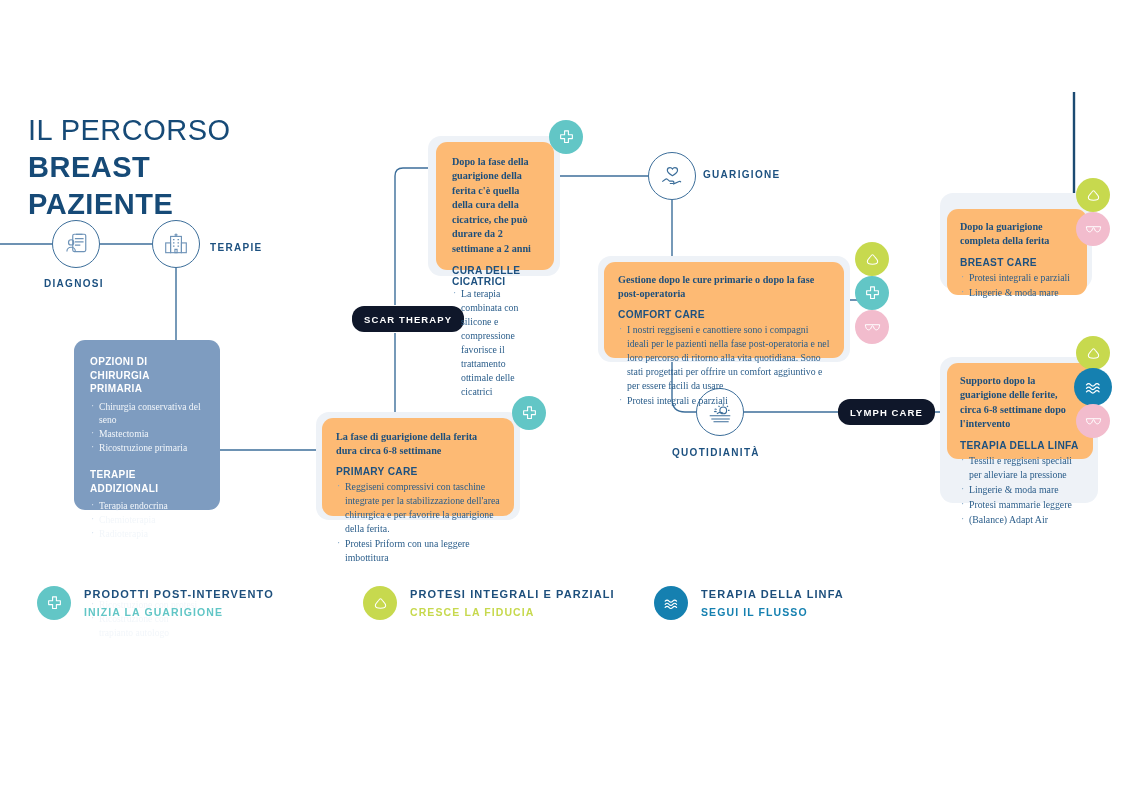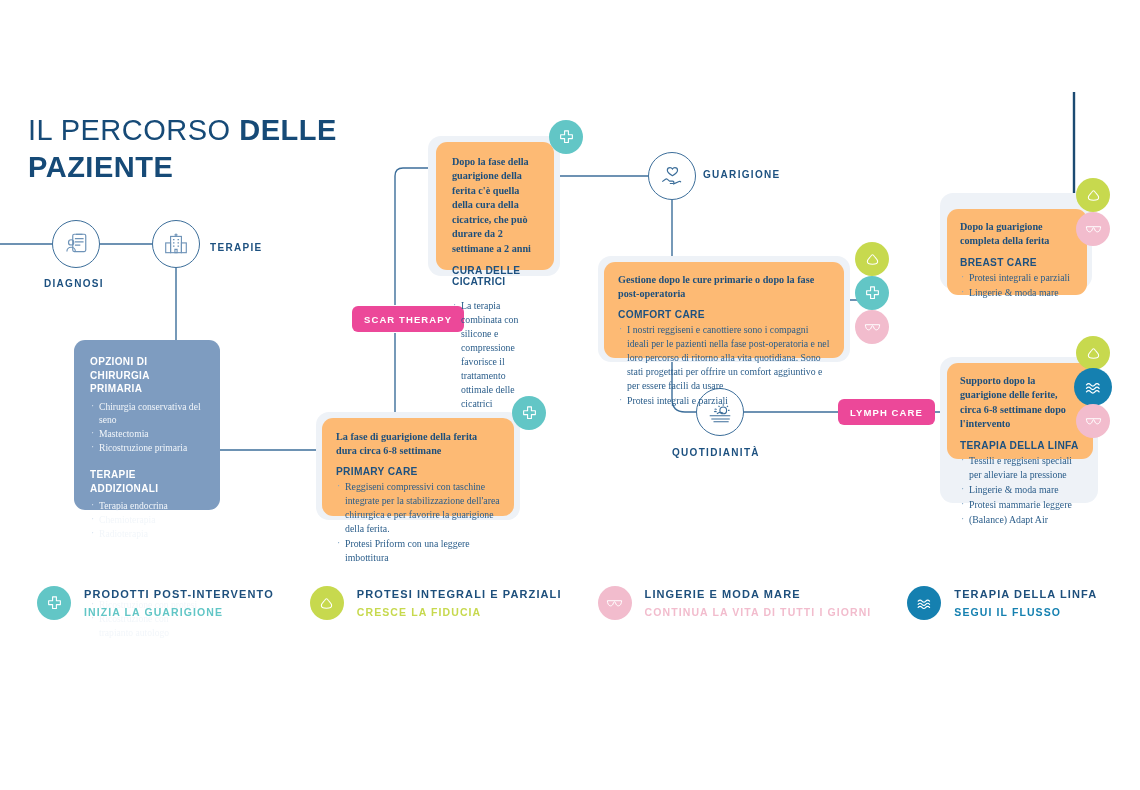--- a/index.html
+++ b/index.html
@@ -20,33 +20,33 @@
 
   
   .node { position:absolute; width:48px; height:48px; border-radius:50%;
           border:1.6px solid #3c6e9a; background:#fff;
           display:flex; align-items:center; justify-content:center; }
   .node svg { width:26px; height:26px; }
   .node-label { position:absolute; font-size:10px; font-weight:700;
                 letter-spacing:1.3px; color:#1d5180; white-space:nowrap; }
 
   
-  .pill { position:absolute; height:26px; border-radius:6px; background:#ec4899;
+  .pill { position:absolute; height:26px; border-radius:12px; background:#0f172a;
           color:#fff; font-size:9.5px; font-weight:700; letter-spacing:1.1px;
           display:flex; align-items:center; justify-content:center; padding:0 12px;
           white-space:nowrap; }
 
   
   .shadow-card { position:absolute; background:#eef2f7; border-radius:13px; }
   .card { position:absolute; background:#fdba74; border-radius:11px;
           color:#1d4f7c; padding:13px 16px 14px 16px; }
   .card .lead { font-family:"Liberation Serif", serif; font-weight:700;
                 font-size:10.2px; line-height:1.42; color:#1d4f7c; }
   .card h4 { font-size:10.2px; font-weight:700; letter-spacing:.3px;
-             margin:9px 0 12px 0; color:#1d5180; }
+             margin:9px 0 0 0; color:#1d5180; }
   .card ul { list-style:none; }
   .card li { font-family:"Liberation Serif", serif; font-size:9.8px; line-height:1.42;
              color:#2a5d8a; padding-left:9px; position:relative; margin-bottom:1px; }
   .card li:before { content:"·"; position:absolute; left:1px; top:-1px; color:#7fa3c4; }
 
   
   .card-blue { position:absolute; background:#7e9cc0; border-radius:11px;
                color:#ffffff; padding:15px 16px 16px 16px; }
   .card-blue h4 { font-size:10px; font-weight:700; letter-spacing:.35px;
                   color:#ffffff; line-height:1.35; margin:0 0 4px 0; }
@@ -106,21 +106,21 @@
 
       <path d="M845,300 L880,300"></path>
     </g>
     <g fill="none" stroke="#1b4a72" stroke-width="2.4">
 
       <path d="M1074,92 L1074,200"></path>
     </g>
   </svg>
 
   <div class="title">
-    <span>IL PERCORSO </span><b>DELLE</b><br>
+    <span>IL PERCORSO </span><b>BREAST</b><br>
     <b>PAZIENTE</b>
   </div>
 
   <div class="node" style="left:52px; top:220px;">
     <svg viewBox="0 0 24 24" fill="none" stroke="#6e93b8" stroke-width="1.1">
       <rect x="9" y="3" width="12" height="16" rx="1.4"></rect>
       <path d="M12 3.2 h6 M11 7h8 M11 10h8 M11 13h5"></path>
       <circle cx="7.5" cy="10.5" r="2.4"></circle>
       <path d="M3.6 19c0-2.4 1.8-4 3.9-4s3.9 1.6 3.9 4"></path>
     </svg>
@@ -310,33 +310,20 @@
         <svg viewBox="0 0 24 24" fill="none" stroke="#ffffff" stroke-width="1.3">
           <path d="M12 6c-1 0-1.6.9-2.4 2.2C8.2 10.2 5.5 12 5.5 14.6c0 2 2.9 3.4 6.5 3.4s6.5-1.4 6.5-3.4c0-2.6-2.7-4.4-4.1-6.4C13.6 6.9 13 6 12 6z" stroke-linejoin="round"></path>
         </svg>
       </div>
       <div class="leg-text">
         <div class="leg-title">PROTESI INTEGRALI E PARZIALI</div>
         <div class="leg-sub" style="color:#c7d94e;">CRESCE LA FIDUCIA</div>
       </div>
     </div>
 
-    <div class="leg-item" style="width:310px;">
-      <div class="leg-circle" style="background:#f2bccd;">
-        <svg viewBox="0 0 24 24" fill="none" stroke="#ffffff" stroke-width="1.25">
-          <path d="M3 8.5c0 3.4 1.7 6.5 4 6.5 1.8 0 3.2-1.6 3.6-3.6M21 8.5c0 3.4-1.7 6.5-4 6.5-1.8 0-3.2-1.6-3.6-3.6"></path>
-          <path d="M10.6 11.4 12 9.6l1.4 1.8"></path>
-          <path d="M3 8.5h18"></path>
-        </svg>
-      </div>
-      <div class="leg-text">
-        <div class="leg-title">LINGERIE E MODA MARE</div>
-        <div class="leg-sub" style="color:#f2bccd;">CONTINUA LA VITA DI TUTTI I GIORNI</div>
-      </div>
-    </div>
 
     <div class="leg-item" style="width:205px;">
       <div class="leg-circle" style="background:#1580b0;">
         <svg viewBox="0 0 24 24" fill="none" stroke="#ffffff" stroke-width="1.5" stroke-linecap="round">
           <path d="M4 9c1.6-1.8 3.2-1.8 4.8 0s3.2 1.8 4.8 0 3.2-1.8 4.8 0"></path>
           <path d="M4 13c1.6-1.8 3.2-1.8 4.8 0s3.2 1.8 4.8 0 3.2-1.8 4.8 0"></path>
           <path d="M4 17c1.6-1.8 3.2-1.8 4.8 0s3.2 1.8 4.8 0 3.2-1.8 4.8 0"></path>
         </svg>
       </div>
       <div class="leg-text">

